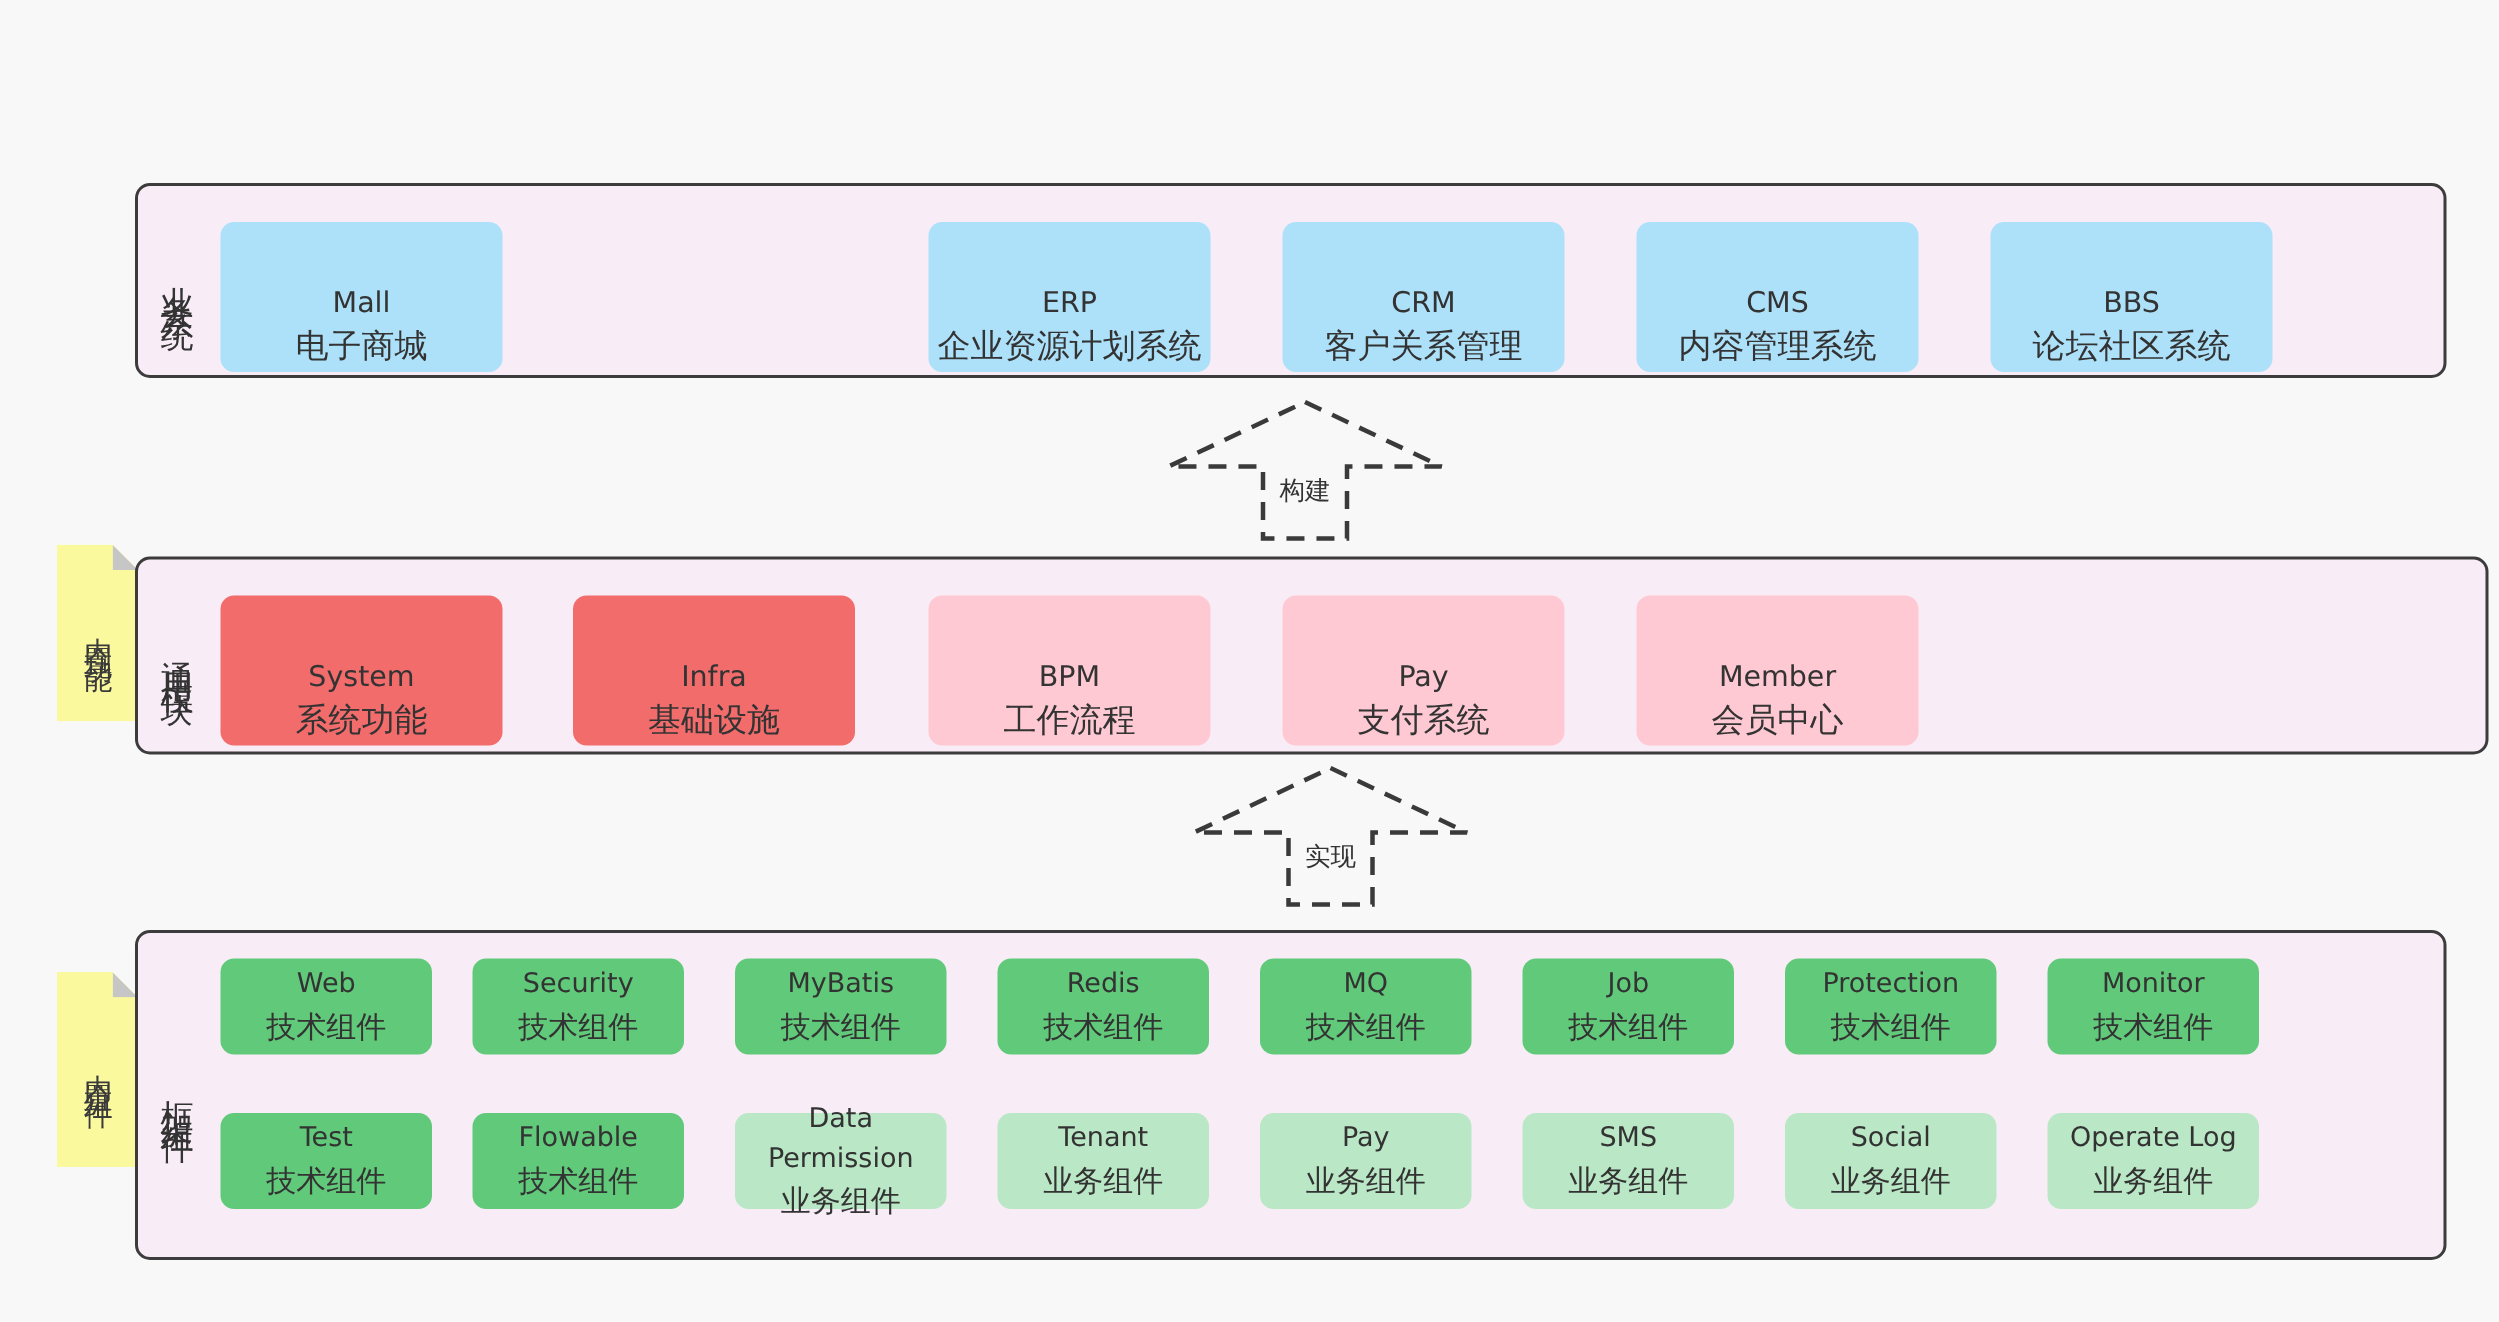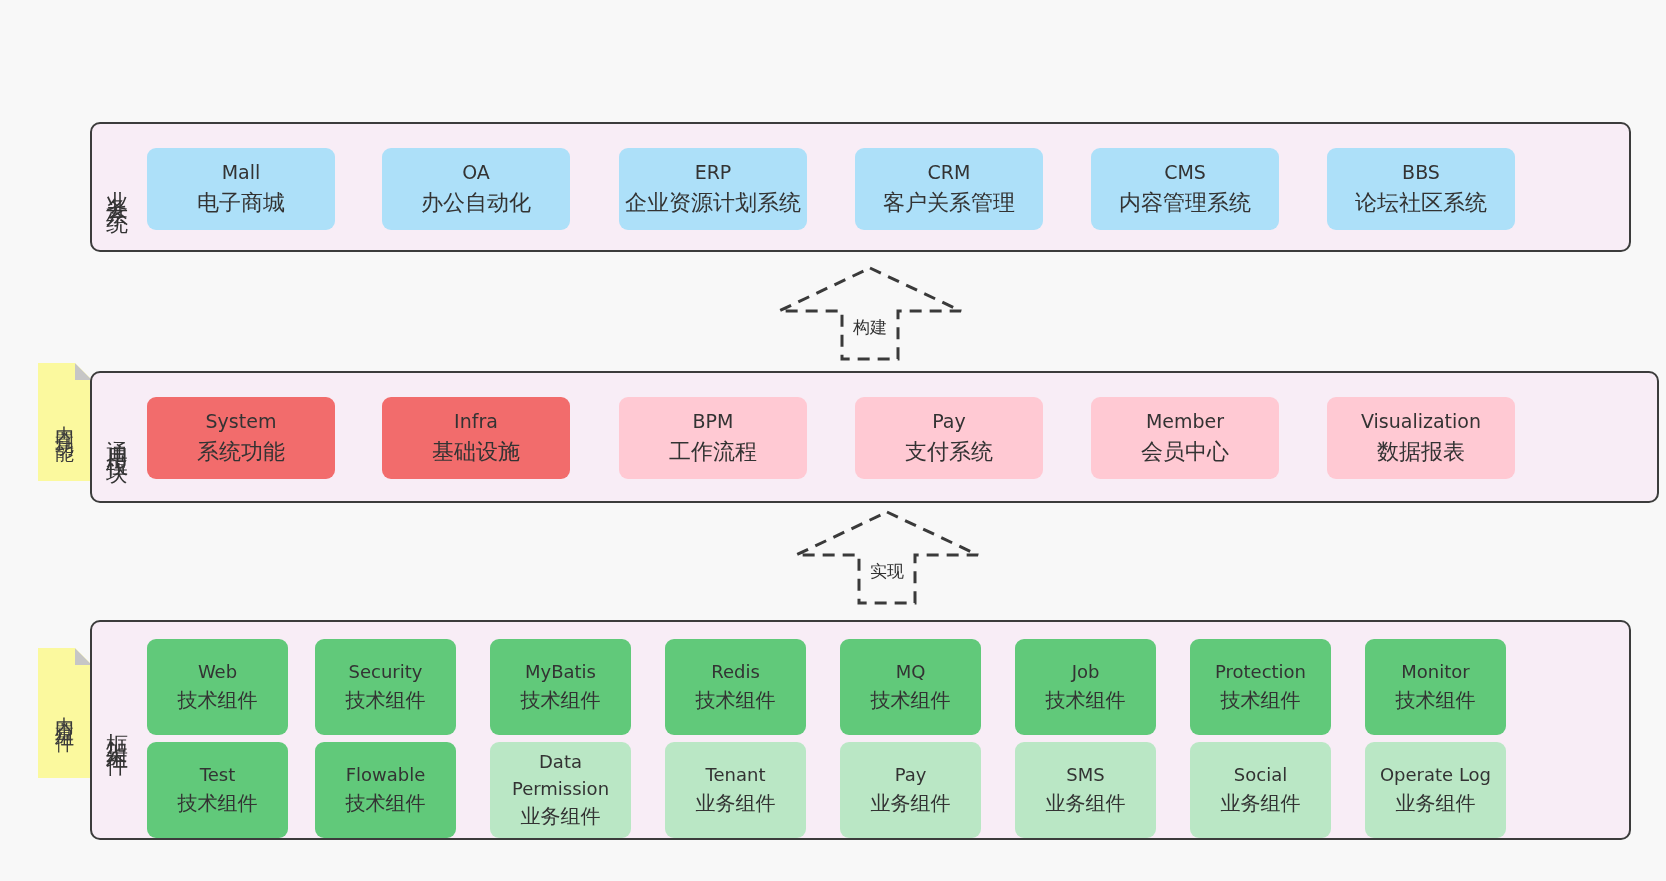--- a/index.html
+++ b/index.html
@@ -24,23 +24,23 @@
     white-space:nowrap;
   }
   
   .box{
     position:absolute;border-radius:9px;
     display:flex;flex-direction:column;align-items:center;justify-content:center;
     text-align:center;line-height:1.45;
   }
   .box .en{font-size:19px;}
   .box .zh{font-size:22px;}
-  .box6{width:188px;height:82px;top:24px;}
+  .box6{width:188px;height:100px;top:24px;justify-content:flex-end;}
   .p6-0{left:55px}.p6-1{left:290px}.p6-2{left:527px}.p6-3{left:763px}.p6-4{left:999px}.p6-5{left:1235px}
-  .box8{width:141px;height:96px;}
+  .box8{width:141px;height:64px;}
   .box8 .en{font-size:18px;}
   .box8 .zh{font-size:20px;}
   .p8-0{left:55px}.p8-1{left:223px}.p8-2{left:398px}.p8-3{left:573px}.p8-4{left:748px}.p8-5{left:923px}.p8-6{left:1098px}.p8-7{left:1273px}
   .row-a{top:17px}.row-b{top:120px}
   .blue{background:#ade0f9}
   .red{background:#f26c6c}
   .pink{background:#ffc9d3}
   .green{background:#61c97a}
   .lightgreen{background:#bae7c5}
   .wrap-narrow{max-width:100px;}
@@ -74,24 +74,20 @@
 <body>
 
 <div class="stage">
 
   <div class="layer layer-business">
     <div class="layer-label">业务系统</div>
     <div class="box blue box6 p6-0">
       <div class="en">Mall</div>
       <div class="zh">电子商城</div>
     </div>
-    <div class="box blue box6 p6-1">
-      <div class="en">OA</div>
-      <div class="zh">办公自动化</div>
-    </div>
     <div class="box blue box6 p6-2">
       <div class="en">ERP</div>
       <div class="zh">企业资源计划系统</div>
     </div>
     <div class="box blue box6 p6-4">
       <div class="en">CMS</div>
       <div class="zh">内容管理系统</div>
     </div>
     <div class="box blue box6 p6-3">
       <div class="en">CRM</div>
@@ -129,24 +125,20 @@
       <div class="zh">工作流程</div>
     </div>
     <div class="box pink box6 p6-3">
       <div class="en">Pay</div>
       <div class="zh">支付系统</div>
     </div>
     <div class="box pink box6 p6-4">
       <div class="en">Member</div>
       <div class="zh">会员中心</div>
     </div>
-    <div class="box pink box6 p6-5">
-      <div class="en">Visualization</div>
-      <div class="zh">数据报表</div>
-    </div>
   </div>
 
   <div class="arrow arrow-impl">
     <svg viewBox="0 0 190 95">
       <polygon points="95,2 186,45 123,45 123,93 67,93 67,45 4,45" fill="none" stroke="#3a3a3a" stroke-width="3" stroke-dasharray="12 8"></polygon>
     </svg>
     <div class="arrow-label">实现</div>
   </div>
 
   <div class="sticky sticky-components">

